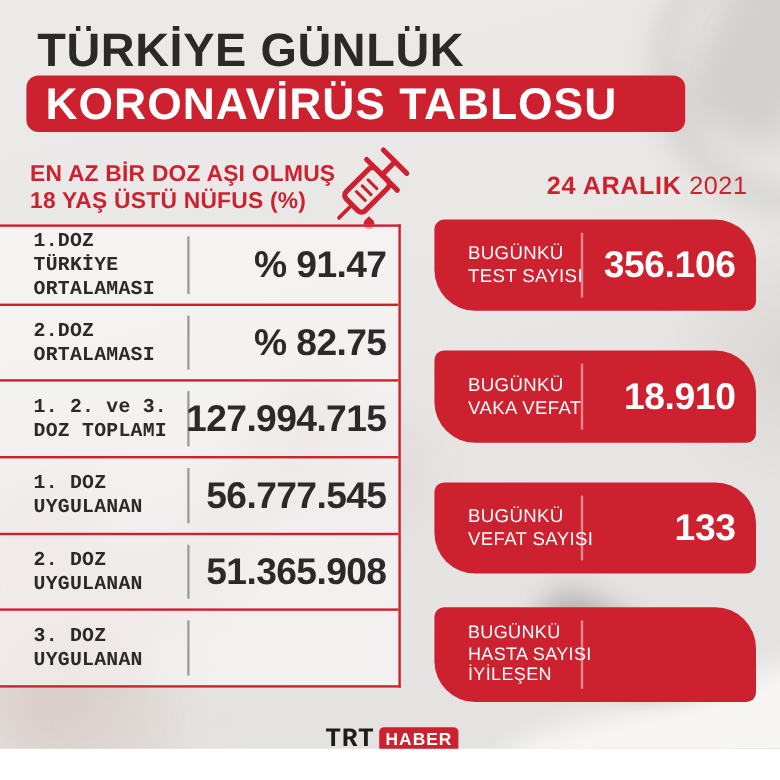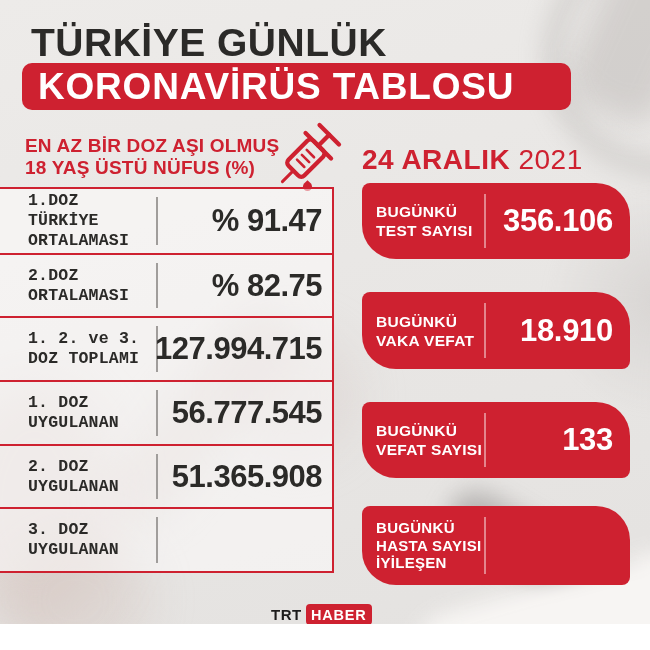--- a/index.html
+++ b/index.html
@@ -48,41 +48,41 @@
               background:rgba(253,252,251,.55); }
   .t-row{ position:relative; height:63.7px; display:flex; align-items:center; }
   .t-row + .t-row{ border-top:2px solid #ce2130; }
   .t-row .lbl{ padding-left:28px; width:150px; font-size:16.5px; font-weight:bold;
                line-height:20px; color:#2b2a28; letter-spacing:.2px;font-family:Liberation Mono, monospace; }
   .t-row .vdiv{ position:absolute; left:156px; top:8px; bottom:8px; width:2px; background:#a09d9b; }
   .t-row .val{ position:absolute; right:10px; top:50%; transform:translateY(-50%);
                font-size:31px; font-weight:bold; color:#2b2a28; letter-spacing:-.5px; white-space:nowrap; }
 
   
-  .date{ position:absolute; left:362px; top:144px; width:261px; text-align:left;
-         font-size:28px; color:#ce2130; letter-spacing:.5px; white-space:nowrap; }
+  .date{ position:absolute; left:362px; top:144px; width:261px; text-align:right;
+         font-size:21px; color:#ce2130; letter-spacing:.5px; white-space:nowrap; }
   .date .dm{ font-weight:bold; }
   .date .yr{ font-weight:normal; }
 
   .card{ position:absolute; left:362px; width:268px; background:#ce2130;
          border-radius:8px 34px 8px 34px; display:flex; align-items:center; }
-  .card .lbl{ padding-left:14px; color:#fff; font-size:15.5px; font-weight:bold;
+  .card .lbl{ padding-left:28px; color:#fff; font-size:15.5px; font-weight:normal;
               line-height:19px; letter-spacing:.3px; }
   .card .vdiv{ position:absolute; left:122px; top:11px; bottom:11px; width:2px; background:rgba(255,255,255,.45); }
   .card .val{ position:absolute; right:17px; top:50%; transform:translateY(-50%);
               color:#fff; font-size:31px; font-weight:bold; letter-spacing:-.3px; white-space:nowrap; }
   .card1{ top:183px; height:76px; }
   .card2{ top:292px; height:77px; }
   .card3{ top:402px; height:76px; }
   .card4{ top:506px; height:79px; }
   .card4 .lbl{ line-height:17.5px; font-size:15px; }
 
   
   .logo{ position:absolute; left:271px; top:604px; display:flex; align-items:center; gap:4px; }
-  .logo .trt{ font-size:15px; font-weight:bold; color:#1d1c1b; letter-spacing:.5px; }
+  .logo .trt{ font-size:22px; font-weight:bold; color:#1d1c1b; letter-spacing:.5px;font-family:Liberation Mono, monospace; }
   .logo .haber{ width:66px; height:21px; background:#ce2130; border-radius:4px; color:#fff;
                 font-size:14.5px; font-weight:bold; display:flex; align-items:center;
                 justify-content:center; letter-spacing:.8px; }
 </style>
 </head>
 <body>
 
 <div class="canvas">
 
   <div class="bg-blob blob-vial-neck"></div>

